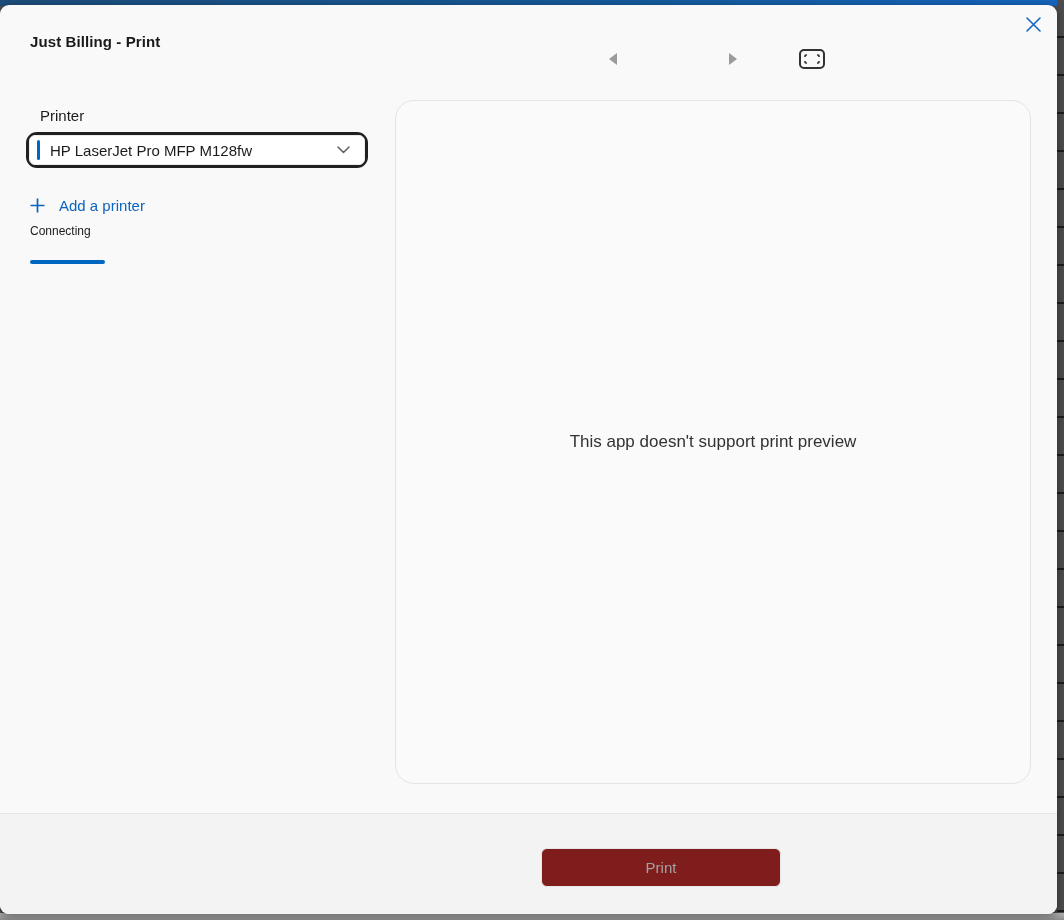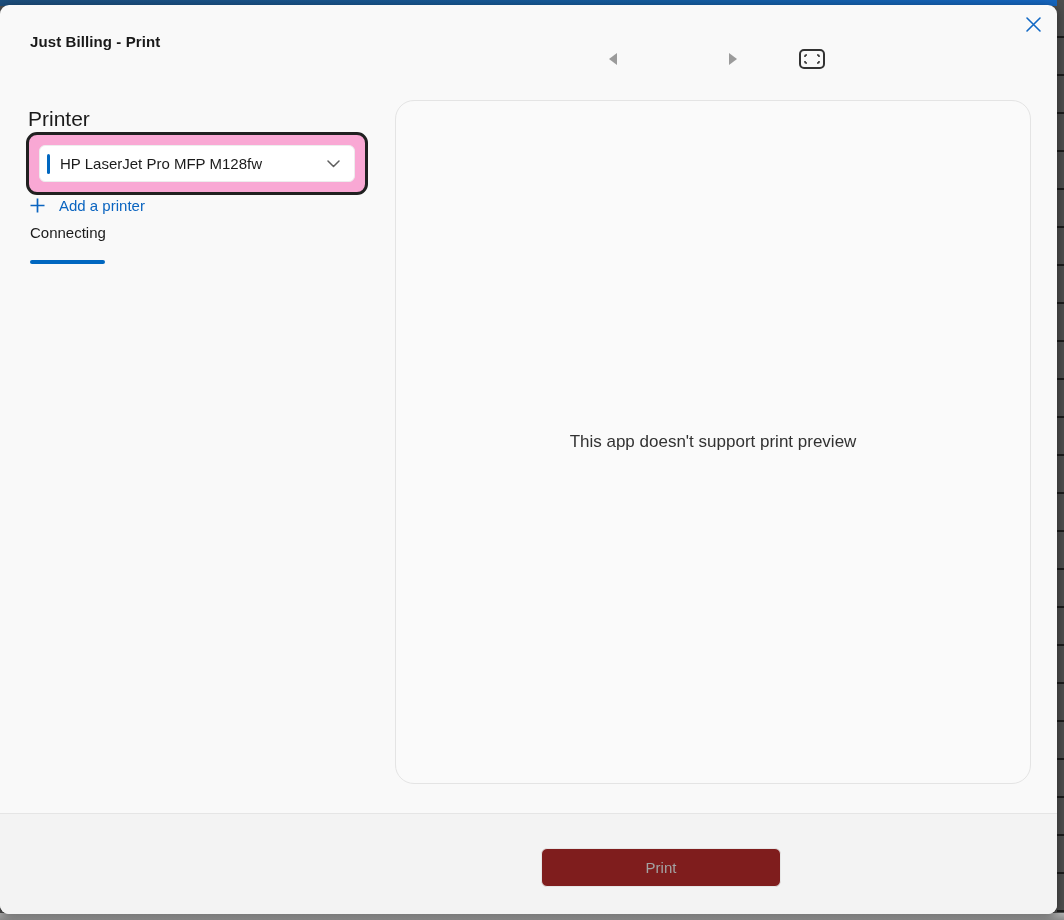--- a/index.html
+++ b/index.html
@@ -51,26 +51,26 @@
     border-top:6px solid transparent; border-bottom:6px solid transparent;
     border-right:8px solid #9b9b9b;
   }
   .tri-right {
     width:0; height:0;
     border-top:6px solid transparent; border-bottom:6px solid transparent;
     border-left:8px solid #9b9b9b;
   }
   
   .printer-label {
-    position:absolute; left:28px; top:102px;
-    font-size:21px; color:#1b1b1b;
+    position:absolute; left:40px; top:102px;
+    font-size:15px; color:#1b1b1b;
   }
   .dropdown-focus {
-    position:absolute; left:26px; top:127px; width:342px; height:63px;
-    border:3px solid #202020; border-radius:11px; padding:10px;
+    position:absolute; left:26px; top:127px; width:342px; height:36px;
+    border:3px solid #202020; border-radius:11px; padding:0;
     background:#f9a8d4; cursor:pointer;
   }
   .dropdown {
     width:100%; height:100%;
     background:#ffffff; border:1px solid #ededed; border-radius:6px;
     display:flex; align-items:center;
   }
   .sel-indicator {
     width:3px; height:20px; border-radius:2px;
     background:var(--accent, #0067c0); margin-left:7px; flex:0 0 auto;
@@ -82,21 +82,21 @@
   .add-printer {
     position:absolute; left:30px; top:189px; height:22px;
     display:flex; align-items:center; gap:14px;
     background:transparent; border:none; cursor:pointer;
   }
   .add-printer-label {
     font-size:15px; color:var(--link, #0a64c0);
   }
   .status-text {
     position:absolute; left:30px; top:219px;
-    font-size:15px; color:#1b1b1b;
+    font-size:12px; color:#1b1b1b;
   }
   .progress {
     position:absolute; left:30px; top:255px; width:340px; height:4px;
   }
   .progress-fill {
     width:75px; height:4px; border-radius:2px;
     background:var(--accent, #0067c0);
   }
   
   .preview-panel {

